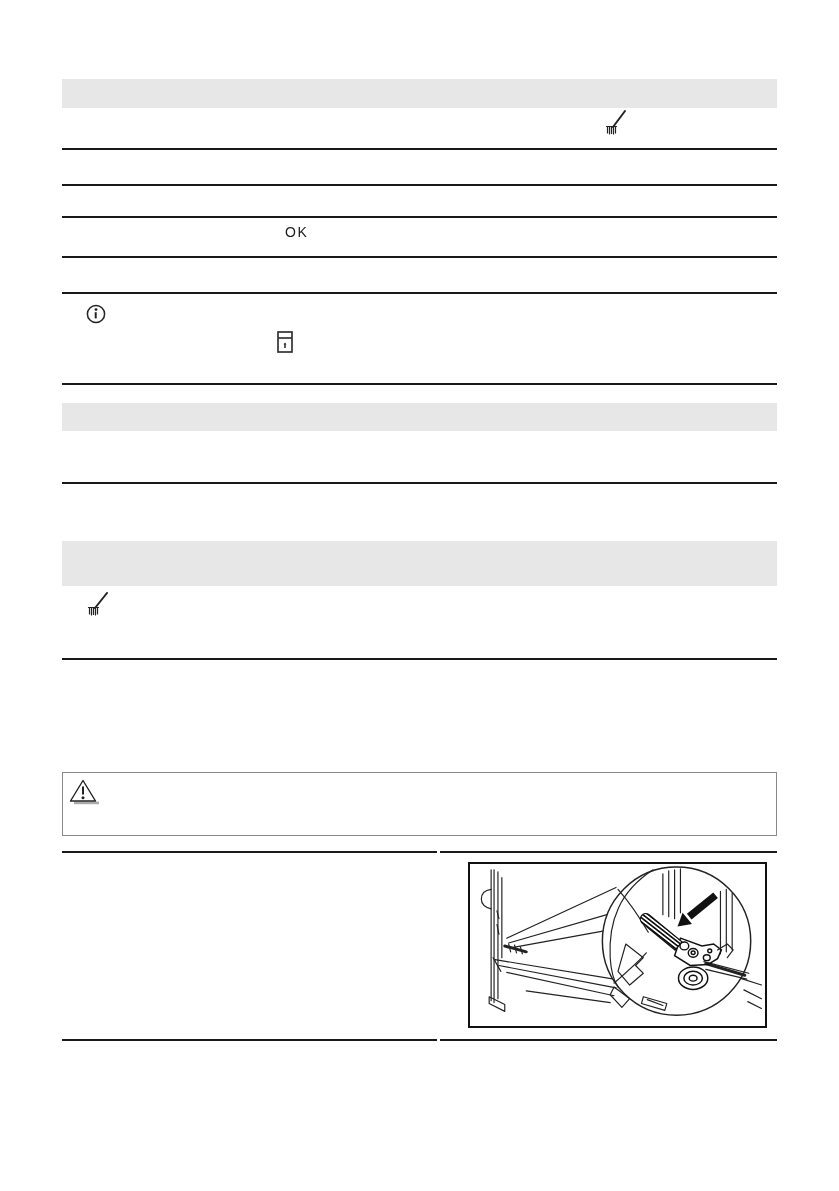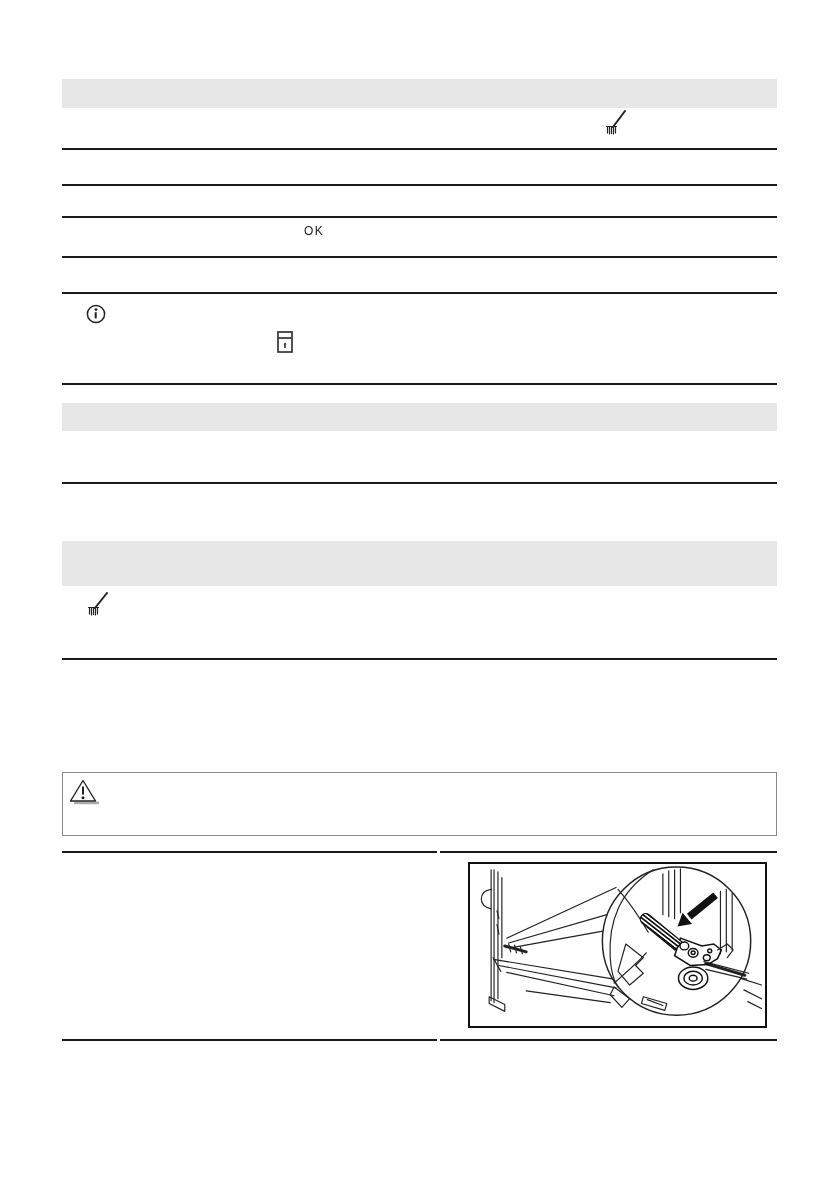--- a/index.html
+++ b/index.html
@@ -14,23 +14,22 @@
   .bar{position:absolute;left:62px;width:715px;background:var(--section_bar,#e7e7e7);}
   .bar1{top:79px;height:29px;}
   .bar2{top:403px;height:28px;}
   .bar3{top:541px;height:45px;}
   
   .rule{position:absolute;left:62px;width:715px;height:2px;background:var(--rule,#1a1a1a);}
   .seg{position:absolute;height:1.8px;background:var(--rule,#1a1a1a);}
   
   .ok{
     position:absolute;left:285px;top:224px;
-    font-size:12px;letter-spacing:1.5px;color:var(--rule,#1a1a1a);
+    font-size:14px;letter-spacing:1.5px;color:var(--rule,#1a1a1a);
     font-weight:400;
-    margin-left:19px;
   }
   .icon{position:absolute;line-height:0;}
   .brush1{left:603px;top:109px;}
   .brush2{left:85px;top:592px;}
   .info{left:86px;top:304px;}
   .lock{left:277px;top:331px;}
   
   .warnbox{
     position:absolute;left:62px;top:772px;width:713px;height:62px;
     border:1.2px solid var(--box_border,#8a8a8a);background:#fff;

